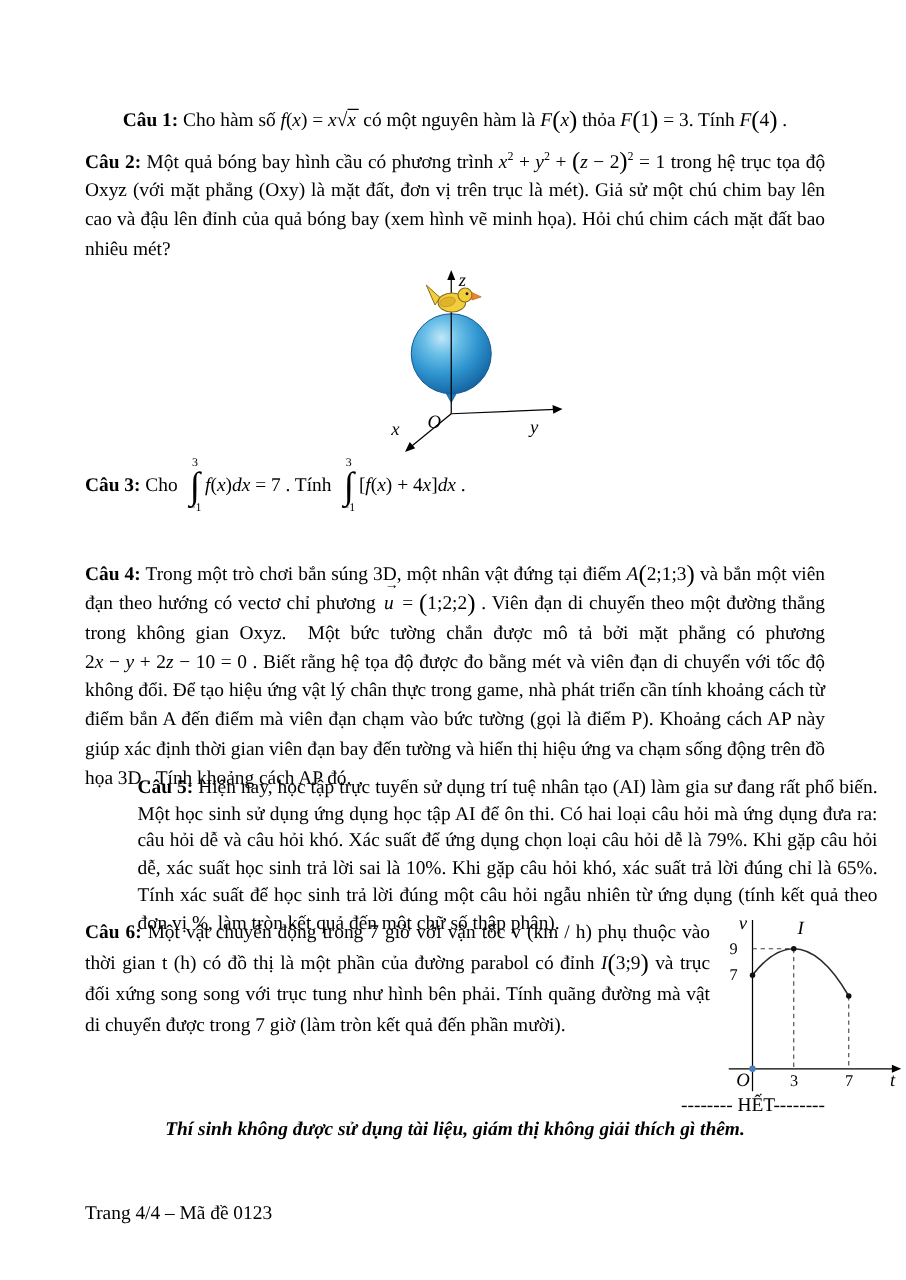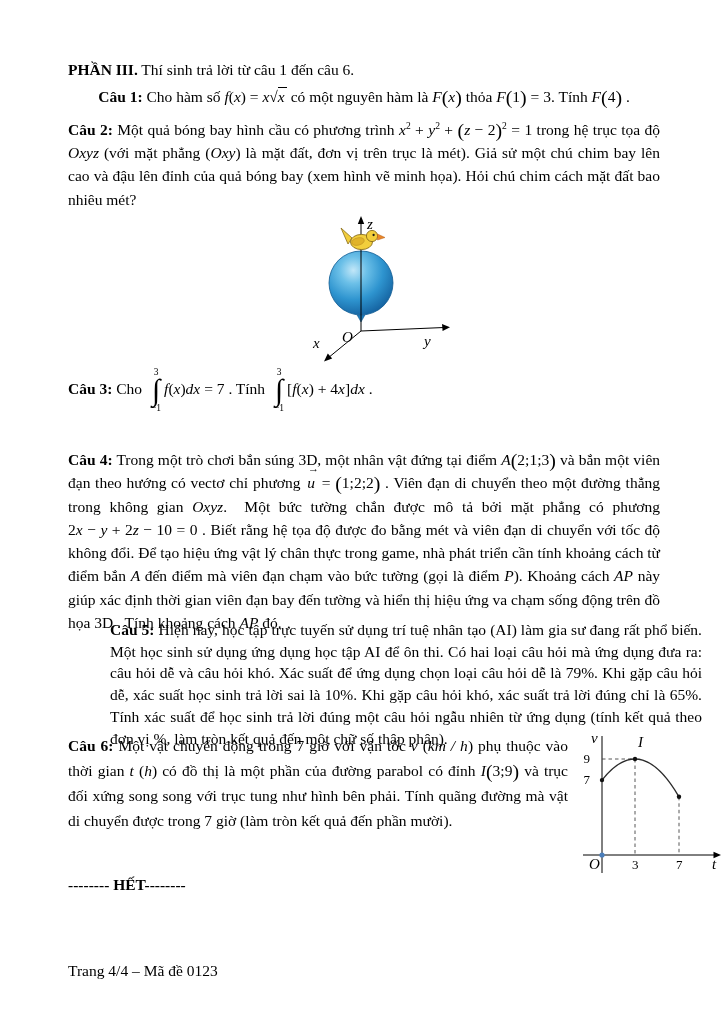--- a/index.html
+++ b/index.html
@@ -3,21 +3,21 @@
 <meta charset="utf-8">
 <style>
   html,body{margin:0;padding:0;background:#e8e8e8;}
   .page{
     position:relative;width:725px;height:1024px;background:#ffffff;
     font-family:"Liberation Serif","DejaVu Serif",serif;color:#000;overflow:hidden;
   }
   .content{position:absolute;left:68px;top:56px;width:592px;height:940px;}
   .para{position:absolute;width:592px;font-size:15.5px;line-height:23.2px;text-align:justify;}
   .seg-b{font-weight:bold;}
-  .seg-i{font-style:italic;}
+  .seg-i{}
   .m{font-style:italic;white-space:nowrap;}
   .m .up{font-style:normal;}
   .m .bp{font-style:normal;font-size:1.28em;line-height:1;vertical-align:-0.08em;}
   .seg-sup{font-size:0.62em;font-style:normal;vertical-align:super;line-height:0;}
   .sqrt{white-space:nowrap;}
   .sqrt-sign{font-style:normal;}
   .sqrt-rad{font-style:italic;border-top:1px solid #000;padding:0 2px 0 0;}
   .int{display:inline-flex;flex-direction:column;align-items:center;vertical-align:middle;
        line-height:1;margin:0 3px 0 5px;}
   .int-top,.int-bot{font-size:9.5px;line-height:1;font-style:normal;}
@@ -26,36 +26,35 @@
   .vec-arrow{position:absolute;top:-0.72em;left:8%;font-size:0.72em;font-style:normal;line-height:1;}
   #heading{top:3px;text-align:left;line-height:22px;}
   #q1{top:27px;line-height:28px;text-align:center;}
   #q2{top:62px;}
   #fig1{position:absolute;left:230px;top:158px;width:165px;height:152px;}
   #q3{top:305px;height:56px;line-height:56px;text-align:left;white-space:nowrap;}
   #q4{top:392px;line-height:23.3px;}
   #q5{top:563px;line-height:21.7px;margin-left:42px;}
   #q6{top:677px;width:500px;line-height:25px;}
   #fig2{position:absolute;left:512px;top:676px;width:146px;height:144px;}
-  #het{top:819px;text-align:left;line-height:19px;font-weight:bold;}
+  #het{top:819px;text-align:right;line-height:19px;}
   #note{top:838px;text-align:center;font-weight:bold;font-style:italic;line-height:20px;}
   #pageinfo{top:905px;text-align:left;line-height:20px;}
   svg{display:block;}
   .axis{stroke:#000;stroke-width:1;fill:none;}
   .fig-label{font-family:"Liberation Serif","DejaVu Serif",serif;font-style:italic;font-size:15px;fill:#000;}
   .fig-num{font-family:"Liberation Serif","DejaVu Serif",serif;font-size:13px;fill:#000;}
   .dash{stroke:#444;stroke-width:0.9;stroke-dasharray:3.5,3;fill:none;}
 </style>
 </head>
 <body>
 
 <div class="page">
   <div class="content">
 
-    <div class="para" id="heading"><span class="seg-b">PHẦN III.</span> Thí sinh trả lời từ câu 1 đến câu 6.</div>
 
     <div class="para" id="q1"><span class="seg-b">Câu 1:</span> Cho hàm số <span class="m">f<span class="up">(</span>x<span class="up">)</span><span class="up"> </span><span class="up">=</span><span class="up"> </span>x</span><span class="sqrt"><span class="sqrt-sign">√</span><span class="sqrt-rad">x</span></span> có một nguyên hàm là <span class="m">F<span class="bp">(</span>x<span class="bp">)</span></span> thỏa <span class="m">F<span class="bp">(</span><span class="up">1</span><span class="bp">)</span><span class="up"> </span><span class="up">=</span><span class="up"> </span><span class="up">3</span></span>. Tính <span class="m">F<span class="bp">(</span><span class="up">4</span><span class="bp">)</span></span> .</div>
 
     <div class="para" id="q2"><span class="seg-b">Câu 2:</span> Một quả bóng bay hình cầu có phương trình <span class="m">x</span><sup class="seg-sup">2</sup><span class="m"><span class="up"> </span><span class="up">+</span><span class="up"> </span>y</span><sup class="seg-sup">2</sup><span class="m"><span class="up"> </span><span class="up">+</span><span class="up"> </span><span class="bp">(</span>z<span class="up"> </span><span class="up">−</span><span class="up"> </span><span class="up">2</span><span class="bp">)</span></span><sup class="seg-sup">2</sup><span class="m"><span class="up"> </span><span class="up">=</span><span class="up"> </span><span class="up">1</span></span> trong hệ trục tọa độ <span class="seg-i">Oxyz</span> (với mặt phẳng (<span class="seg-i">Oxy</span>) là mặt đất, đơn vị trên trục là mét). Giả sử một chú chim bay lên cao và đậu lên đỉnh của quả bóng bay (xem hình vẽ minh họa). Hỏi chú chim cách mặt đất bao nhiêu mét?</div>
 
     <div id="fig1">
       <svg width="165" height="152" viewBox="0 0 165 152">
         <defs>
           <radialGradient id="ballGrad" cx="38%" cy="30%" r="75%">
             <stop offset="0%" stop-color="#c2e7f8"></stop>
@@ -130,16 +129,17 @@
         <text class="fig-num" x="10" y="52" text-anchor="end">7</text>
         <text class="fig-label" x="9" y="137">O</text>
         <text class="fig-num" x="52" y="137">3</text>
         <text class="fig-num" x="96" y="137">7</text>
         <text class="fig-label" x="132" y="137">t</text>
         <text class="fig-label" x="58" y="15">I</text>
       </svg>
     </div>
 
     <div class="para" id="het">-------- HẾT--------</div>
+    <div class="para" id="note">Thí sinh không được sử dụng tài liệu, giám thị không giải thích gì thêm.</div>
     <div class="para" id="pageinfo">Trang 4/4 – Mã đề 0123</div>
 
   </div>
 </div>
 
 </body></html>

